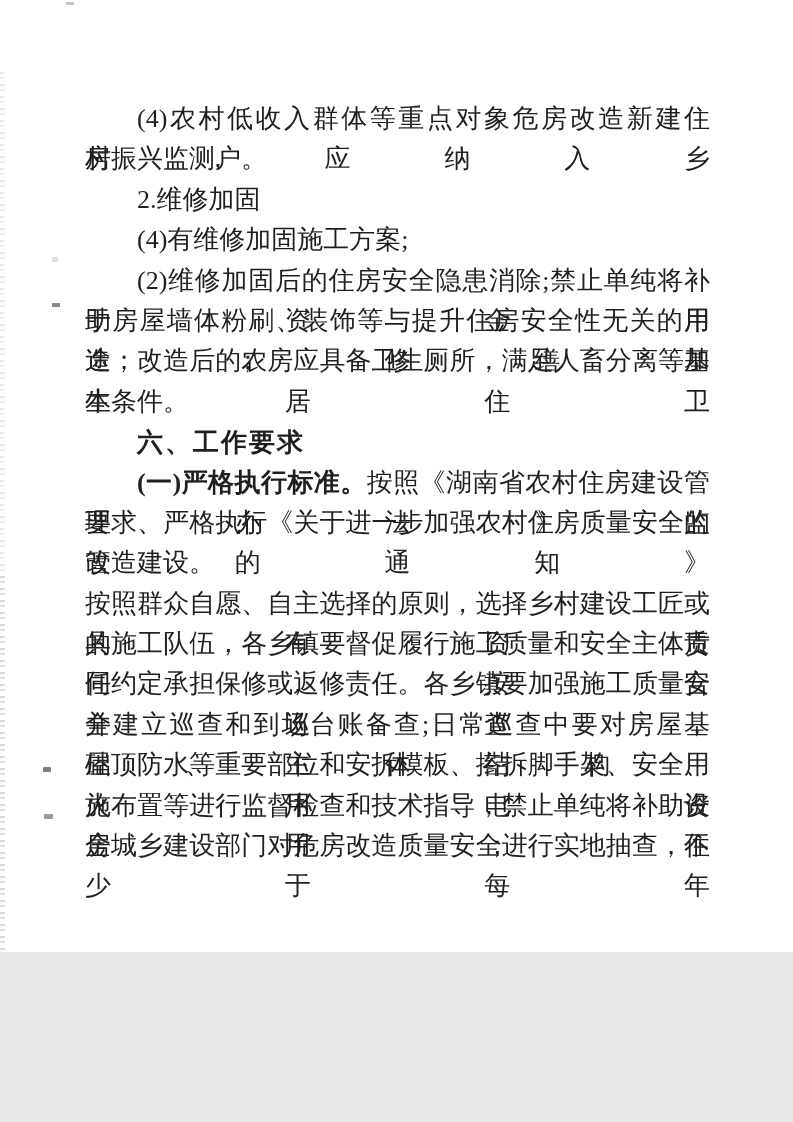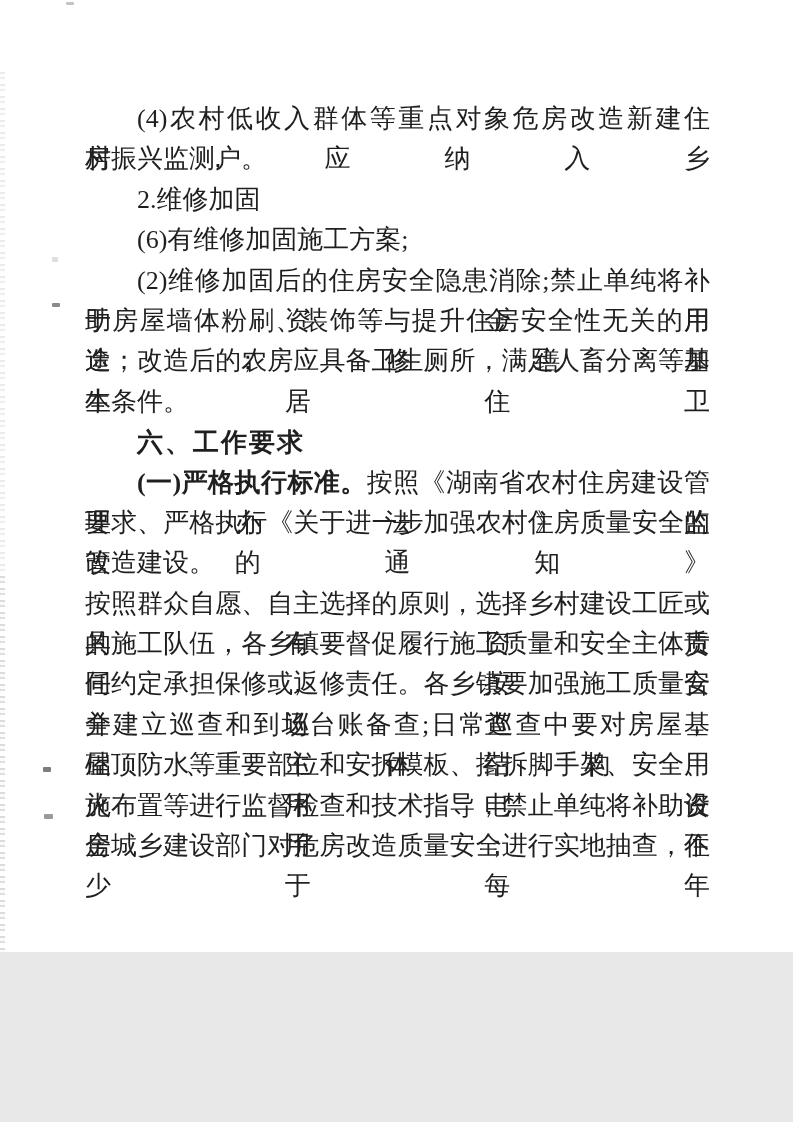--- a/index.html
+++ b/index.html
@@ -97,21 +97,21 @@
   <div class="speck" style="left:52px; top:303px; width:8px; height:4px; background:#8a8a8a;"></div>
   <div class="speck" style="left:43px; top:767px; width:8px; height:5px; background:#7d7d7d;"></div>
   <div class="speck" style="left:44px; top:814px; width:9px; height:5px; background:#9a9a9a;"></div>
   <div class="speck" style="left:697px; top:1019px; width:5px; height:3px; background:#cfcfcf;"></div>
   <div class="speck" style="left:770px; top:1015px; width:6px; height:3px; background:#dcdcdc;"></div>
 
   <div class="content">
       <div class="line indent justify"><span>(4)农村低收入群体等重点对象危房改造新建住房，应纳入乡</span></div>
       <div class="line"><span>村振兴监测户。</span></div>
       <div class="line indent"><span>2.维修加固</span></div>
-      <div class="line indent"><span>(6)有维修加固施工方案;</span></div>
+      <div class="line indent"><span>(4)有维修加固施工方案;</span></div>
       <div class="line indent justify"><span>(2)维修加固后的住房安全隐患消除;禁止单纯将补助资金用</span></div>
       <div class="line justify"><span>于房屋墙体粉刷、装饰等与提升住房安全性无关的用途；修缮加</span></div>
       <div class="line justify"><span>造；改造后的农房应具备卫生厕所，满足人畜分离等基本居住卫</span></div>
       <div class="line"><span>生条件。</span></div>
       <div class="line indent heading"><span class="bold">六、工作要求</span></div>
       <div class="line indent justify"><span class="bold">(一)严格执行标准。</span><span>按照《湖南省农村住房建设管理办法》的</span></div>
       <div class="line justify"><span>要求、严格执行《关于进一步加强农村住房质量安全监管的通知》</span></div>
       <div class="line"><span>改造建设。</span></div>
       <div class="line justify"><span>按照群众自愿、自主选择的原则，选择乡村建设工匠或具有资质</span></div>
       <div class="line justify"><span>的施工队伍，各乡镇要督促履行施工质量和安全主体责任，按合</span></div>

